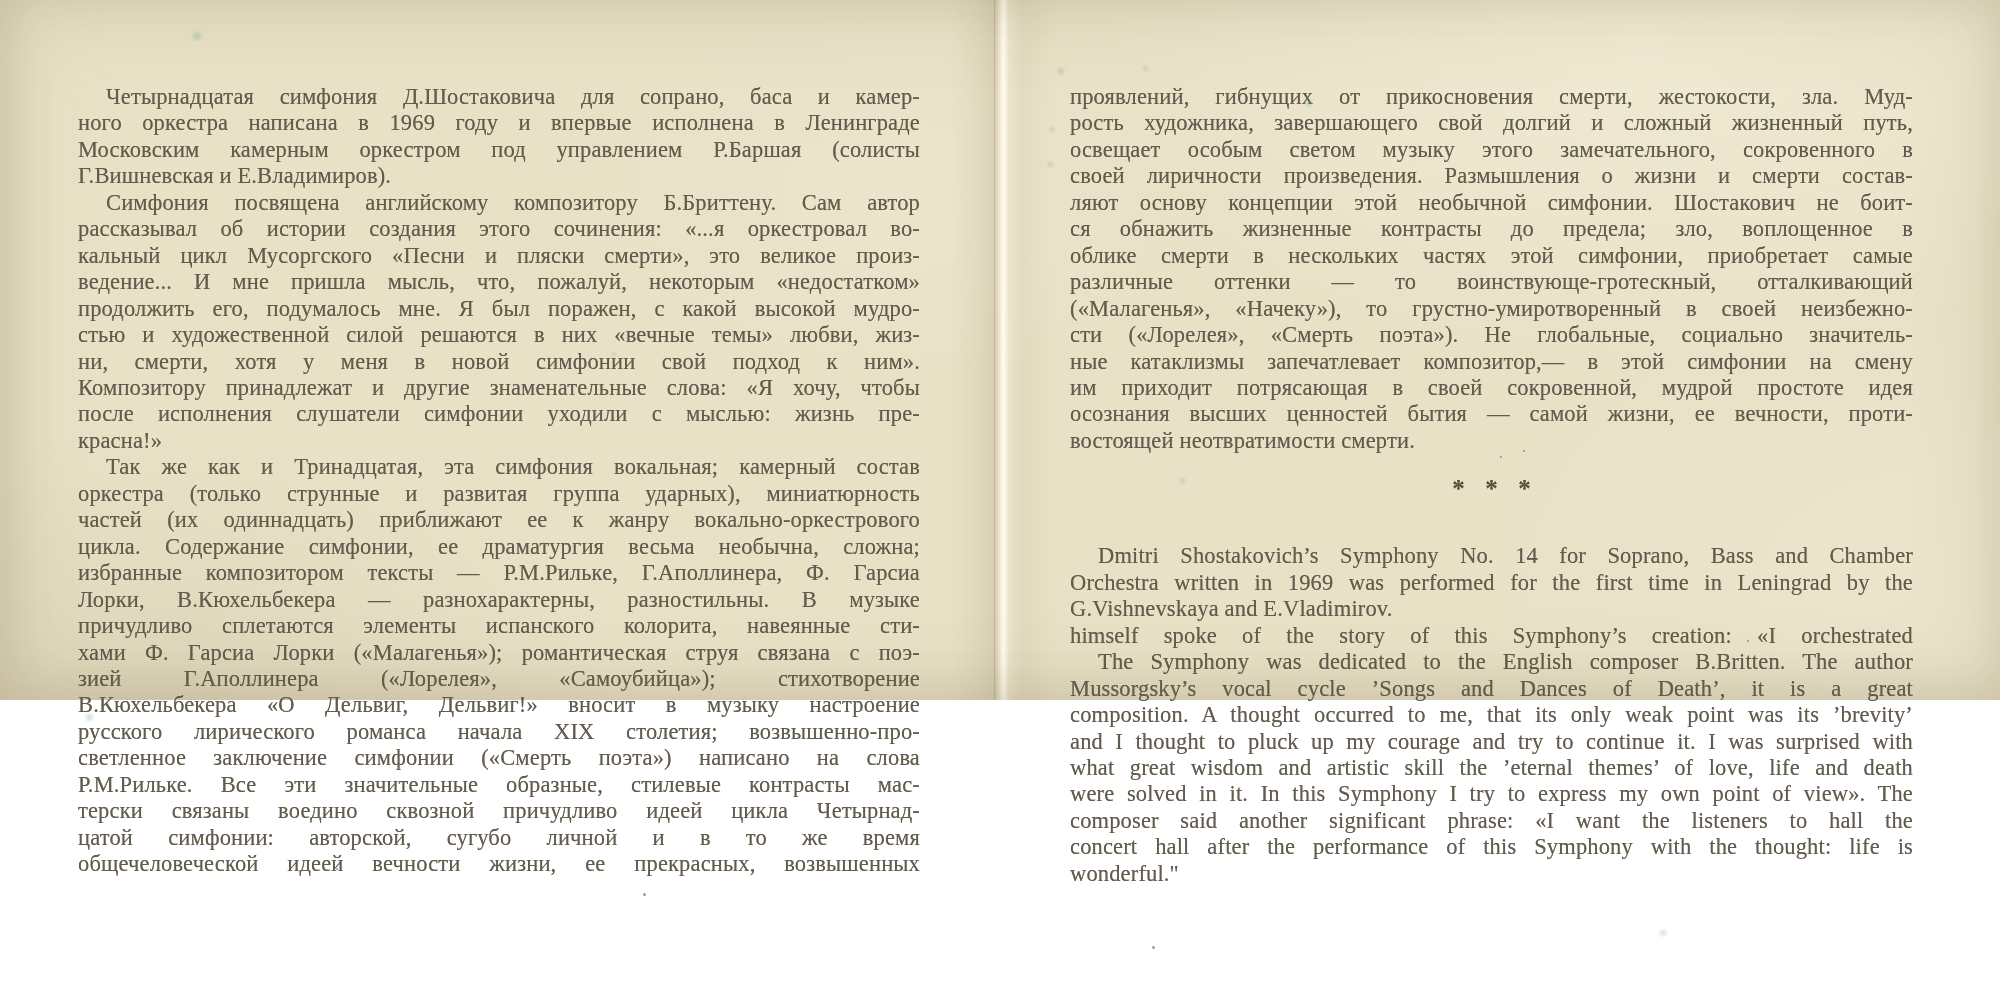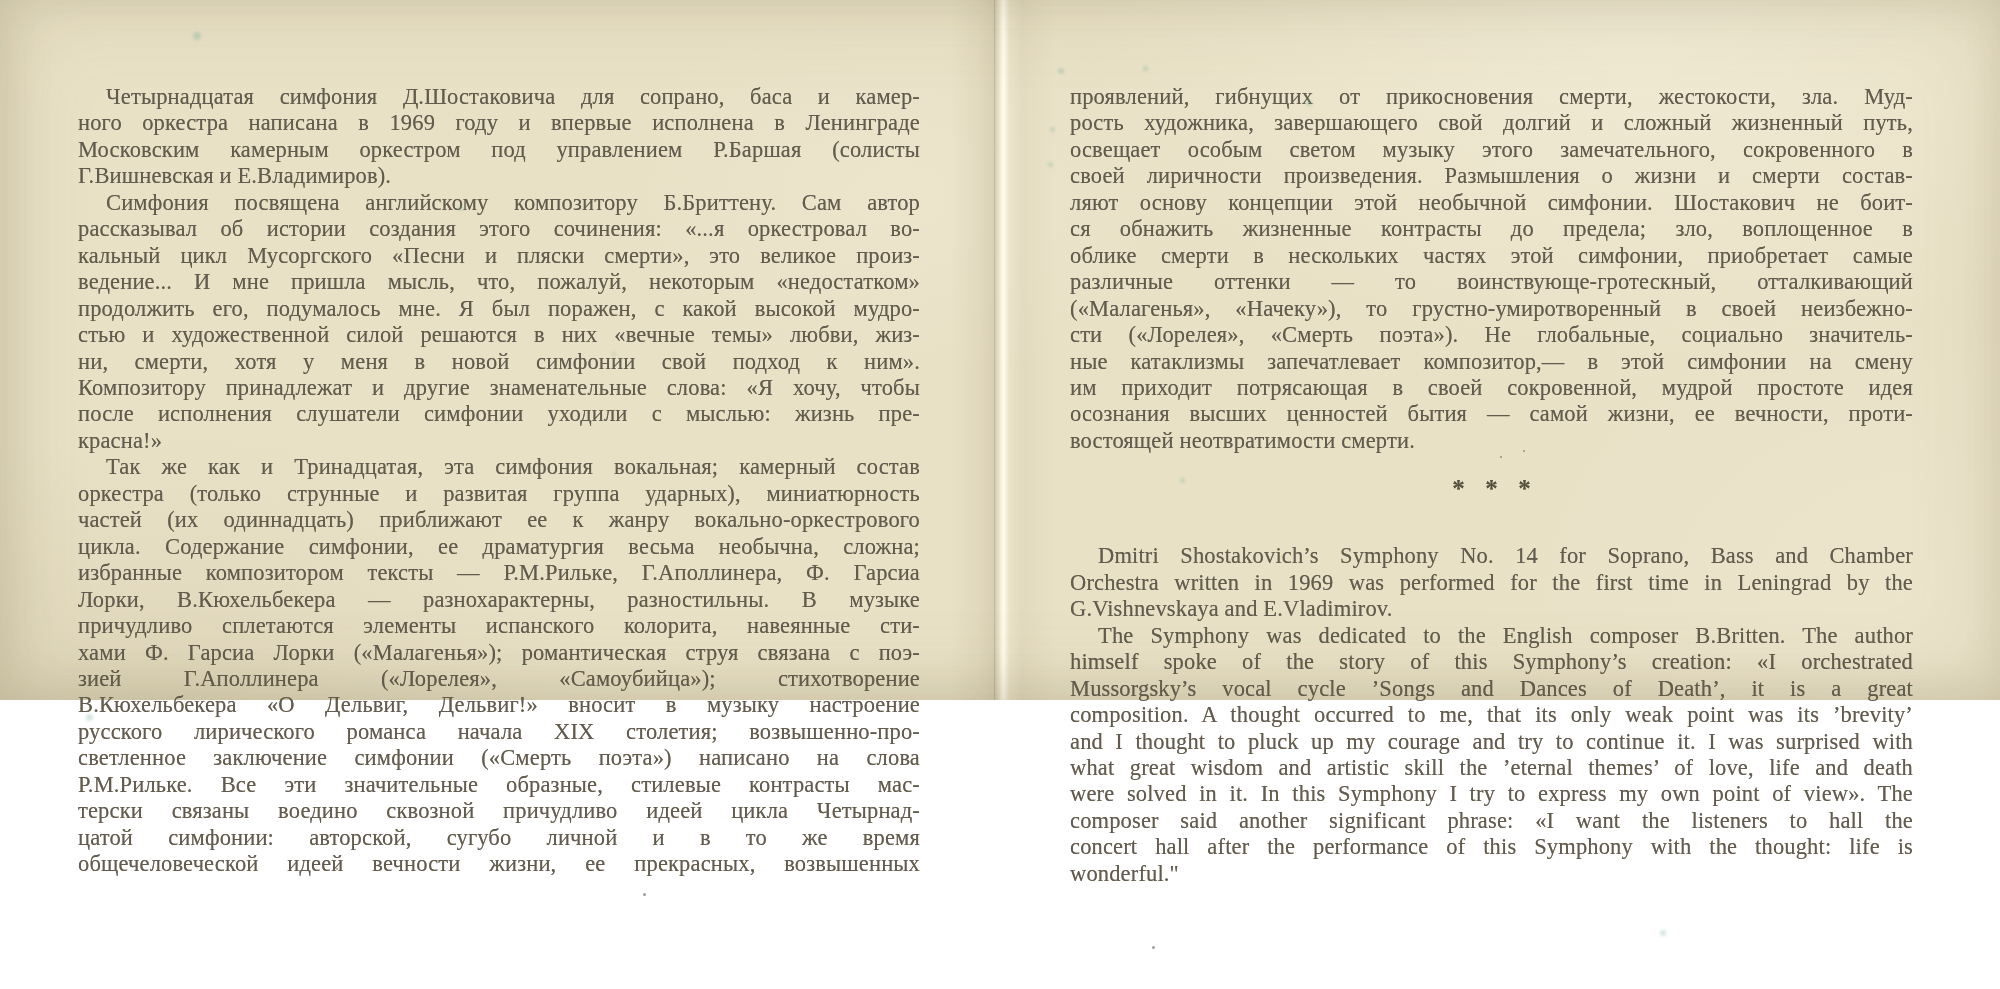--- a/index.html
+++ b/index.html
@@ -154,22 +154,22 @@
         <div class="line">осознания высших ценностей бытия — самой жизни, ее вечности, проти-</div>
         <div class="line plast">востоящей неотвратимости смерти.</div>
       </div>
     <div class="separator">* * *</div>
     <div class="para">
         <div class="line indent">Dmitri Shostakovich’s Symphony No. 14 for Soprano, Bass and Chamber</div>
         <div class="line">Orchestra written in 1969 was performed for the first time in Leningrad by the</div>
         <div class="line plast">G.Vishnevskaya and E.Vladimirov.</div>
       </div>
     <div class="para">
+        <div class="line">himself spoke of the story of this Symphony’s creation: «I orchestrated</div>
         <div class="line indent">The Symphony was dedicated to the English composer B.Britten. The author</div>
-        <div class="line">himself spoke of the story of this Symphony’s creation: «I orchestrated</div>
         <div class="line">Mussorgsky’s vocal cycle ’Songs and Dances of Death’, it is a great</div>
         <div class="line">composition. A thought occurred to me, that its only weak point was its ’brevity’</div>
         <div class="line">and I thought to pluck up my courage and try to continue it. I was surprised with</div>
         <div class="line">what great wisdom and artistic skill the ’eternal themes’ of love, life and death</div>
         <div class="line">were solved in it. In this Symphony I try to express my own point of view». The</div>
         <div class="line">composer said another significant phrase: «I want the listeners to hall the</div>
         <div class="line">concert hall after the performance of this Symphony with the thought: life is</div>
         <div class="line plast">wonderful."</div>
       </div>
   </div>

